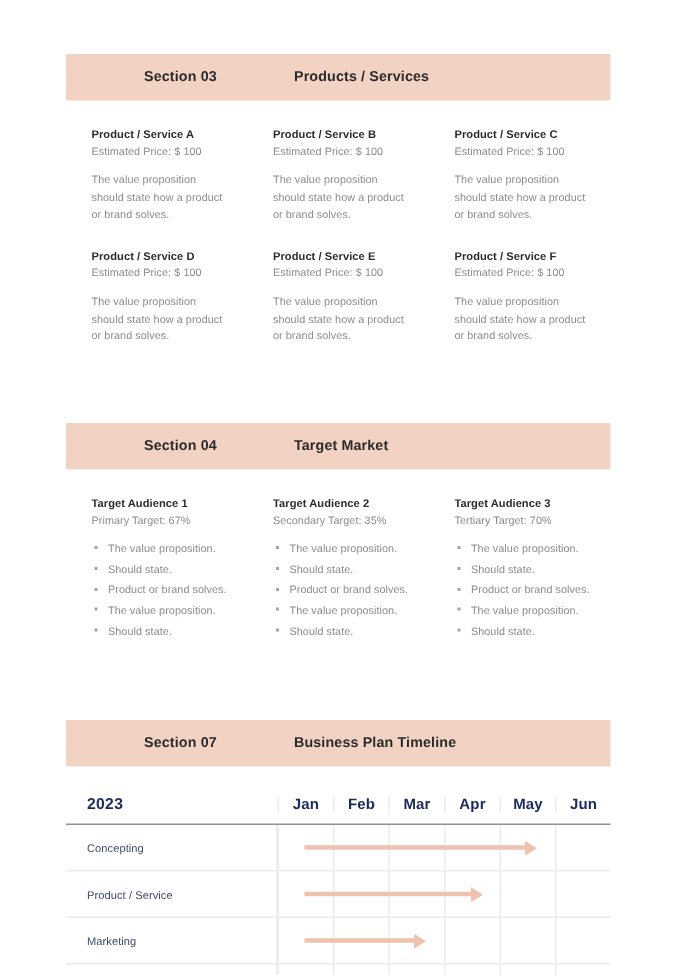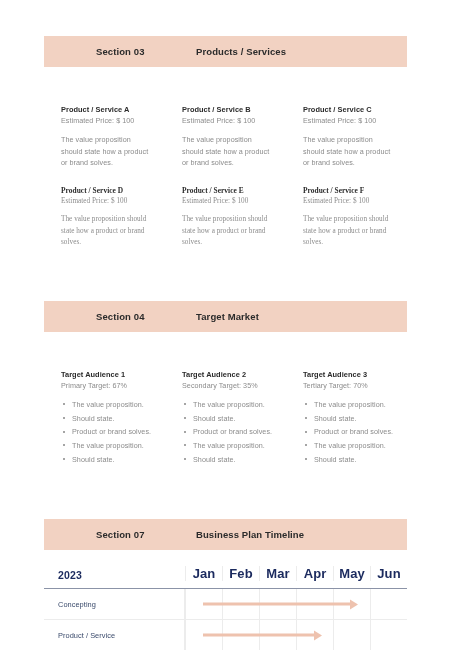--- a/index.html
+++ b/index.html
@@ -42,21 +42,20 @@
     font-size: 9.5px;
     font-weight: bold;
     color: #2b2b2b;
     letter-spacing: 0.1px;
   }
 
   
   .cols {
     display: flex;
     background: #ffffff;
-    margin-top: 20px;
   }
   .col {
     width: 33.333%;
     box-sizing: border-box;
     padding-left: 17px;
   }
   .col:first-child { padding-left: 17px; }
 
   .item-title {
     font-size: 7.4px;
@@ -75,21 +74,21 @@
     font-size: 7.2px;
     color: #8b8b8b;
     margin: 9px 0 0 0;
     line-height: 1.62;
     letter-spacing: 0.05px;
     max-width: 92px;
   }
 
   
   .sec03-body { padding-top: 18px; padding-bottom: 19px; }
-  .sec03-row2 { margin-top: 17px; font-family: Liberation Serif, serif; }
+  .sec03-row2 { margin-top: 17px; }
 
   
   .sec04 { margin-top: 33px; }
   .sec04-body { padding-top: 18px; padding-bottom: 20px; }
   .bullets {
     list-style: none;
     margin: 9px 0 0 0;
     padding: 0;
   }
   .bullets li {
@@ -134,21 +133,21 @@
     letter-spacing: 0.2px;
   }
   .tl-months {
     display: flex;
     flex: 1;
     padding-bottom: 7px;
   }
   .tl-month {
     flex: 1;
     text-align: center;
-    font-size: 13px;
+    font-size: 10px;
     font-weight: bold;
     color: #1b2a5e;
     border-left: 1px solid #ececec;
     letter-spacing: 0.1px;
   }
   .tl-row {
     display: flex;
     align-items: center;
     height: 30px;
     border-bottom: 1px solid #ececec;

